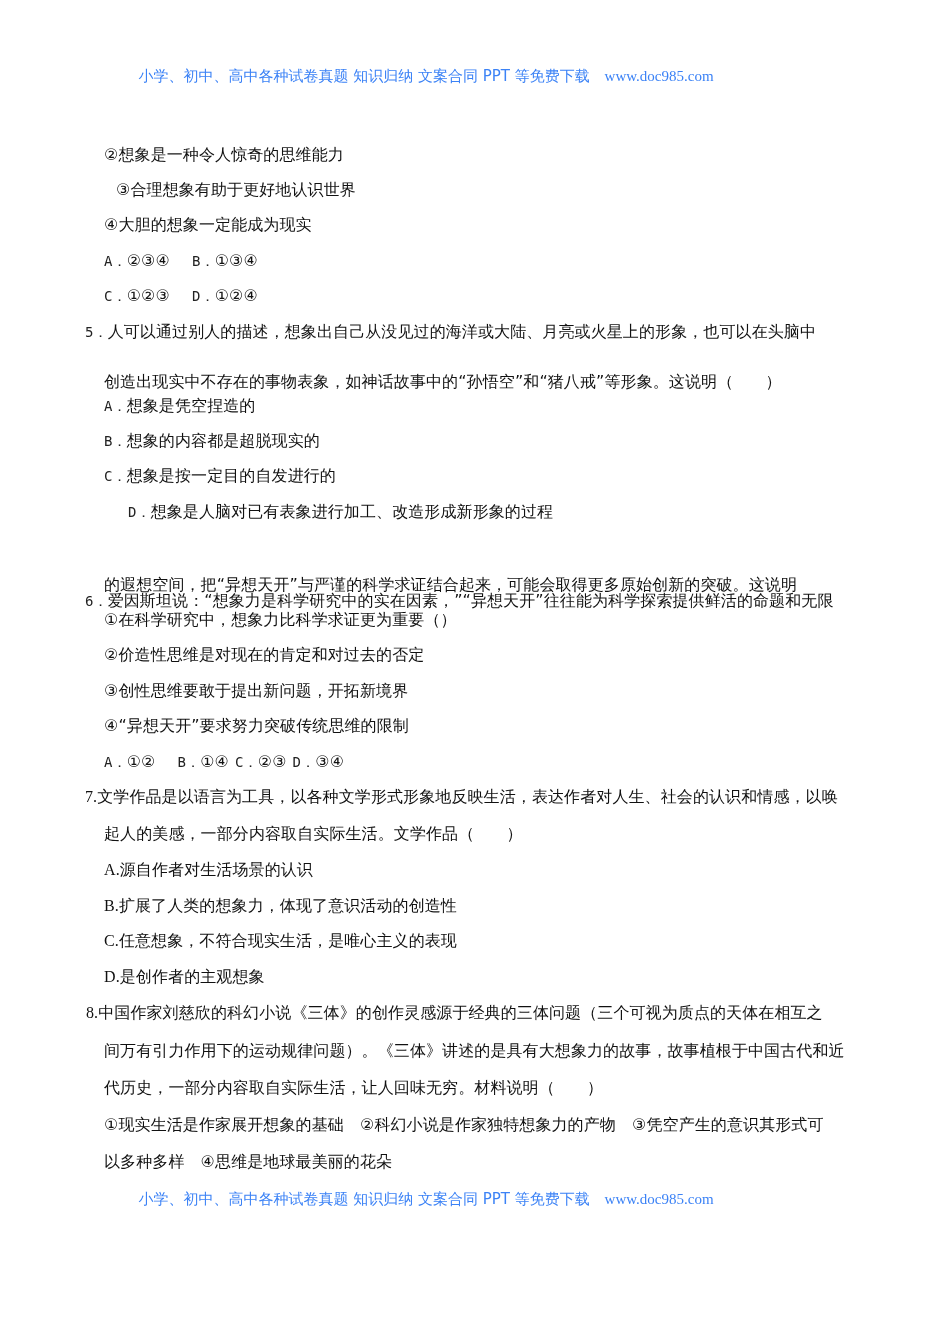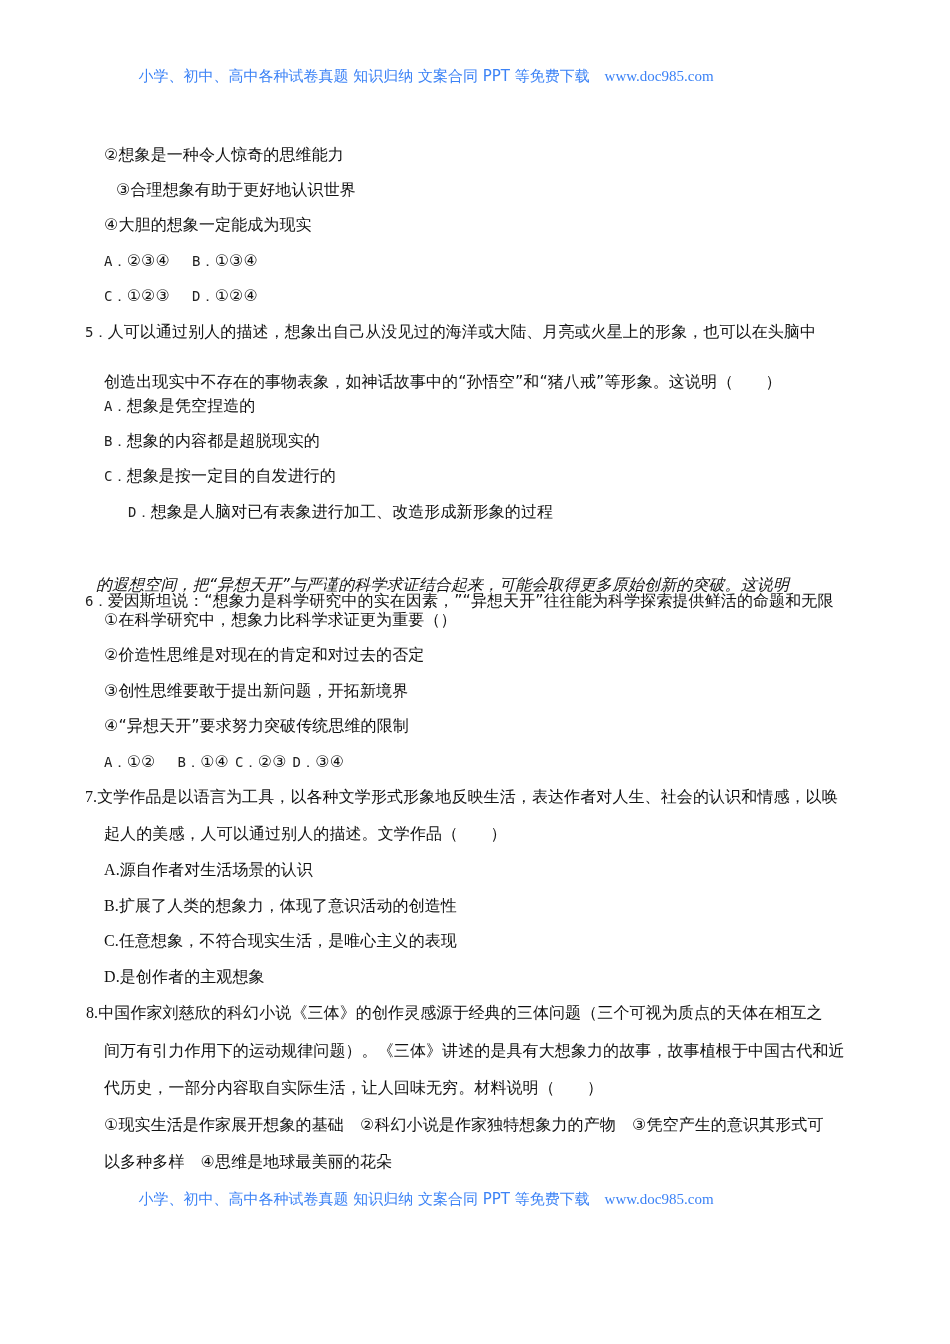--- a/index.html
+++ b/index.html
@@ -85,35 +85,35 @@
   </div>
   <div class="line" style="left:104px; top:502px;padding-left:24px;">
     <span class="opt-letter">D．</span><span>想象是人脑对已有表象进行加工、改造形成新形象的过程</span>
   </div>
 </div>
 
 <div>
   <div class="line" style="left:85px; top:555px;margin-top:36px;">
     <span class="opt-letter">6．</span><span>爱因斯坦说：“想象力是科学研究中的实在因素，”“异想天开”往往能为科学探索提供鲜活的命题和无限</span>
   </div>
-  <div class="line" style="left:96px; top:575px;font-style:italic;">的遐想空间，把“异想天开”与严谨的科学求证结合起来，可能会取得更多原始创新的突破。这说明</div>
+  <div class="line" style="left:104px; top:575px;">的遐想空间，把“异想天开”与严谨的科学求证结合起来，可能会取得更多原始创新的突破。这说明</div>
   <div class="line" style="left:104px; top:610px;">①在科学研究中，想象力比科学求证更为重要（）</div>
   <div class="line" style="left:104px; top:645px;">②价造性思维是对现在的肯定和对过去的否定</div>
   <div class="line" style="left:104px; top:681px;">③创性思维要敢于提出新问题，开拓新境界</div>
   <div class="line" style="left:104px; top:716px;">④“异想天开”要求努力突破传统思维的限制</div>
   <div class="line" style="left:104px; top:752px;">
     <span class="opt-letter">A．</span><span>①②</span><span class="gap"></span><span class="opt-letter">B．</span><span>①④</span><span class="gap-s"></span><span class="opt-letter">C．</span><span>②③</span><span class="gap-s"></span><span class="opt-letter">D．</span><span>③④</span>
   </div>
 </div>
 
 <div>
   <div class="line" style="left:85px; top:787px;">
     <span class="serif-num">7.</span><span>文学作品是以语言为工具，以各种文学形式形象地反映生活，表达作者对人生、社会的认识和情感，以唤</span>
   </div>
-  <div class="line" style="left:104px; top:824px;">起人的美感，人可以通过别人的描述。文学作品（　　）</div>
+  <div class="line" style="left:104px; top:824px;">起人的美感，一部分内容取自实际生活。文学作品（　　）</div>
   <div class="line" style="left:104px; top:860px;">
     <span class="serif-num">A.</span><span>源自作者对生活场景的认识</span>
   </div>
   <div class="line" style="left:104px; top:896px;">
     <span class="serif-num">B.</span><span>扩展了人类的想象力，体现了意识活动的创造性</span>
   </div>
   <div class="line" style="left:104px; top:931px;">
     <span class="serif-num">C.</span><span>任意想象，不符合现实生活，是唯心主义的表现</span>
   </div>
   <div class="line" style="left:104px; top:967px;">

